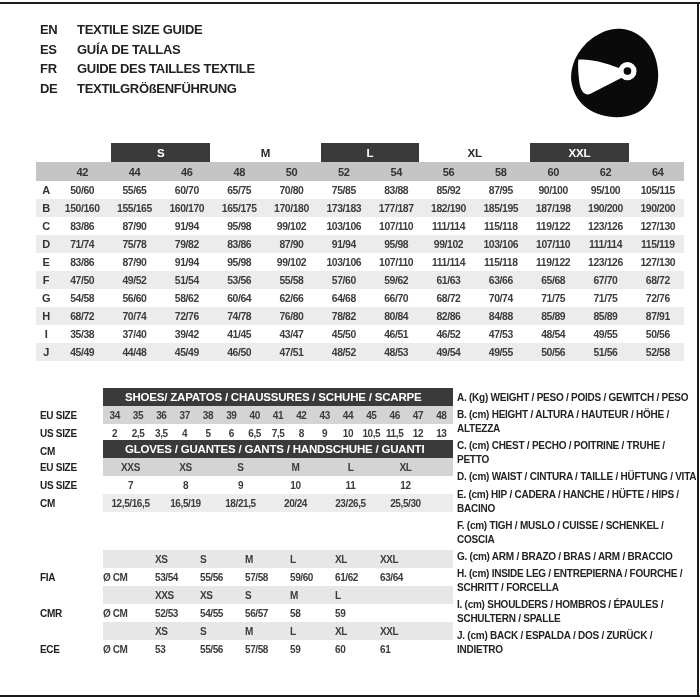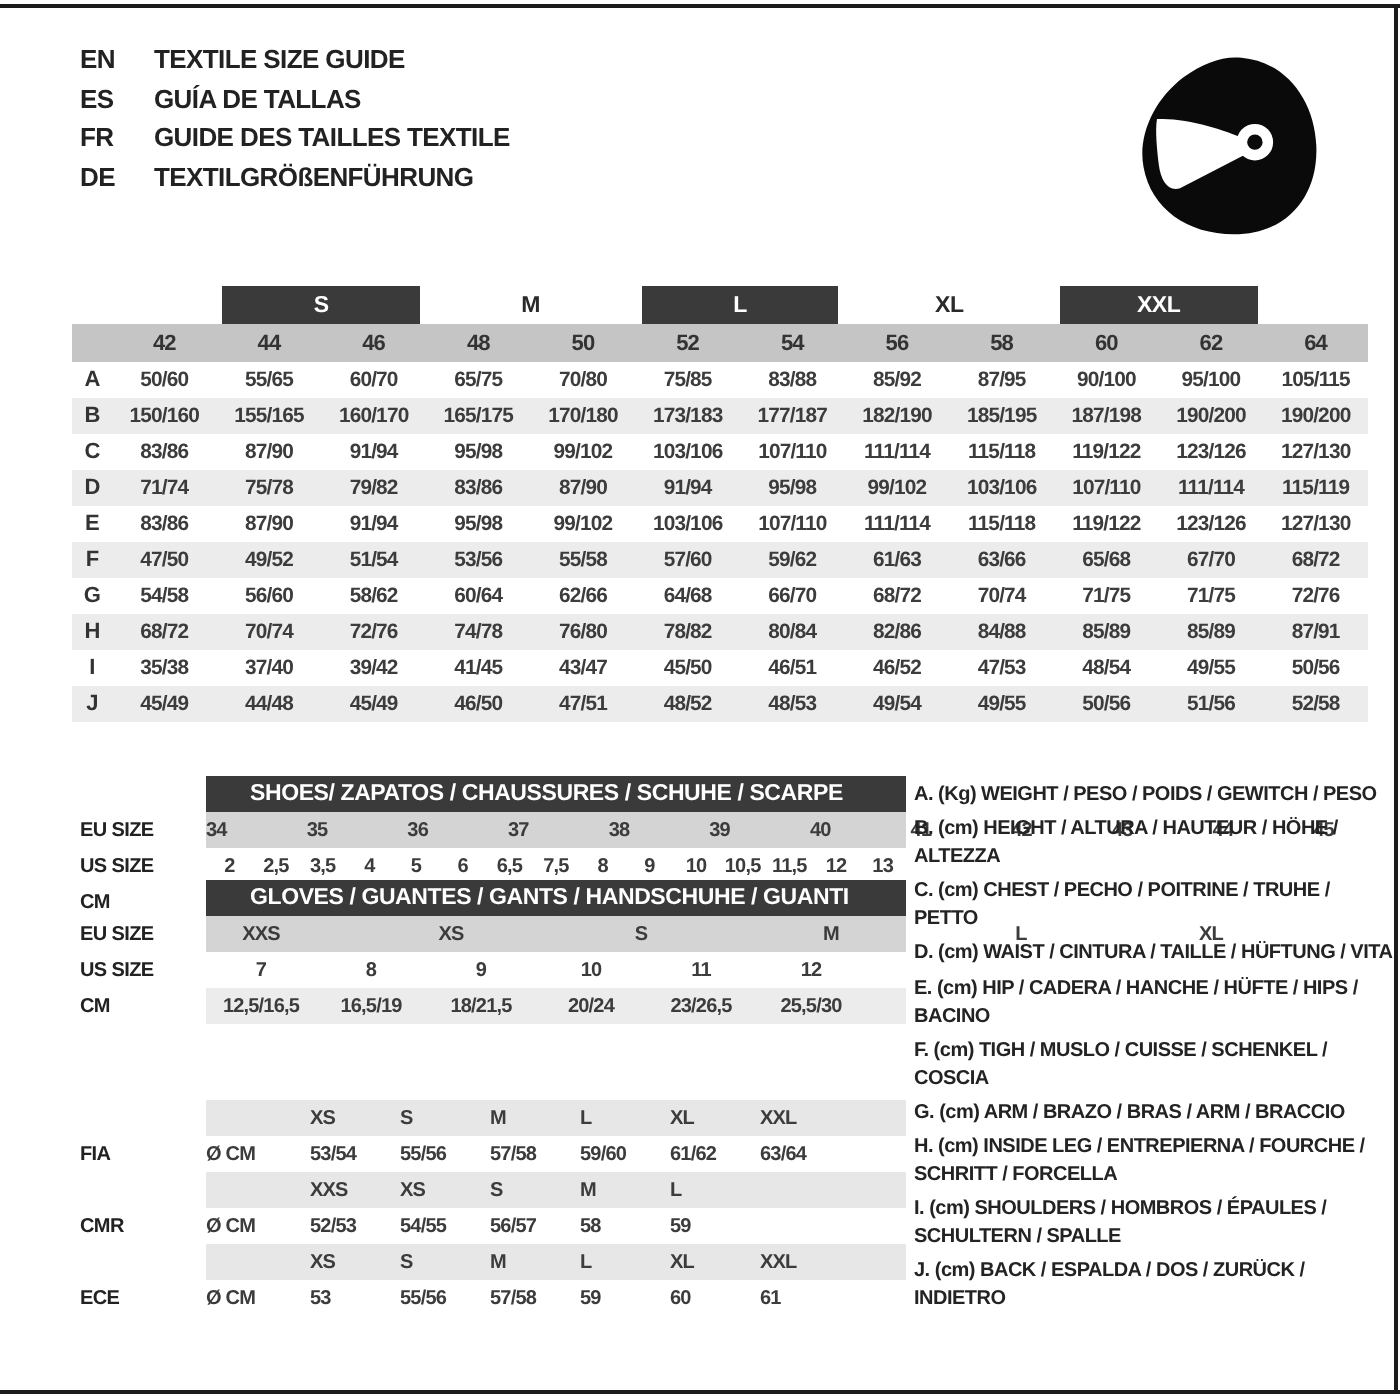--- a/index.html
+++ b/index.html
@@ -47,21 +47,21 @@
   .sec-title{width:350px;height:18px;background:var(--band-dark,#3a3a3a);color:#fff;
              display:flex;align-items:center;padding-left:22px;box-sizing:border-box;
              font-size:11.5px;font-weight:bold;letter-spacing:-0.2px;}
   .sec-band{width:350px;display:grid;}
   .shoes-grid{grid-template-columns:repeat(15,1fr);}
   .gloves-grid{grid-template-columns:repeat(6,55px) 1fr;}
   .helm-grid{grid-template-columns:52px repeat(6,45px) 1fr;}
   .scell{display:flex;align-items:center;justify-content:center;
          font-size:10px;font-weight:bold;letter-spacing:-0.4px;color:var(--text-dark,#3c3c3c);}
   .helm-grid .scell{justify-content:flex-start;}
-  .shade-a{background:var(--section-header-gray,#d4d4d4);gap:40px;}
+  .shade-a{background:var(--section-header-gray,#d4d4d4);}
   .shade-b{background:var(--row-gray-light,#ececec);}
   .shade-h{background:var(--helmet-row-gray,#e7e7e7);}
 
   
   #legend{position:absolute;left:457px;top:391px;width:242px;}
   .legend-item{font-size:10px;font-weight:bold;color:#232323;line-height:1.38;
                letter-spacing:-0.25px;margin-bottom:3.5px;}
 </style>
 </head>
 <body>

